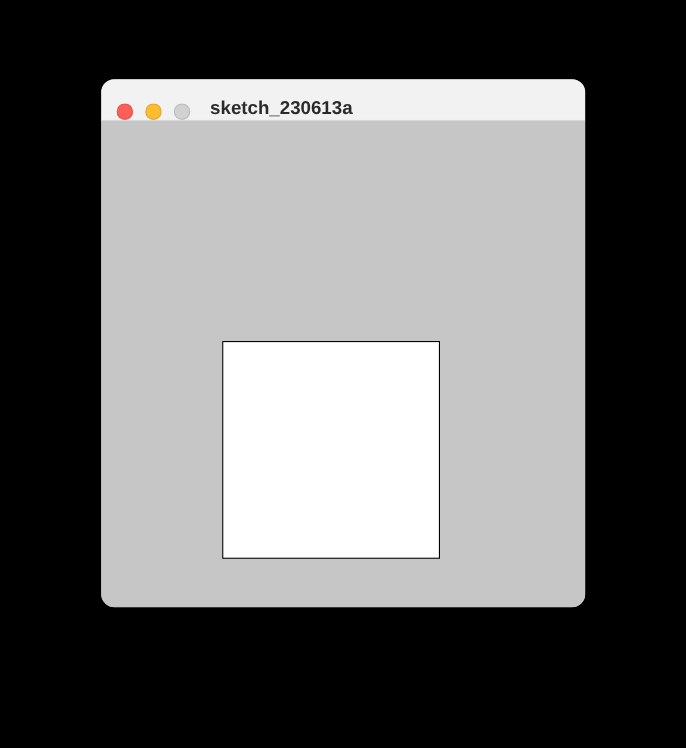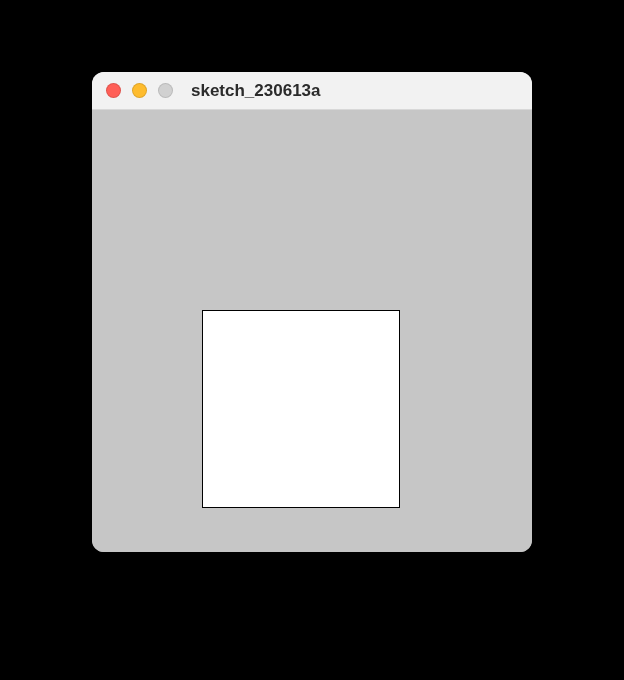--- a/index.html
+++ b/index.html
@@ -23,21 +23,21 @@
       background: #c6c6c6;
       border-radius: 12px;
       box-shadow: 0 10px 40px rgba(0,0,0,0.5), 0 0 0 1px rgba(0,0,0,0.1);
       overflow: hidden;
     }
     .titlebar {
       height: 38px;
       background: #f2f2f2;
       border-bottom: 1px solid #d8d8d8;
       display: flex;
-      align-items: center;
+      align-items: flex-end;
       padding: 0 14px;
     }
     .traffic-lights {
       display: flex;
       gap: 11px;
       align-items: center;
     }
     .traffic-light {
       width: 15px;
       height: 15px;

